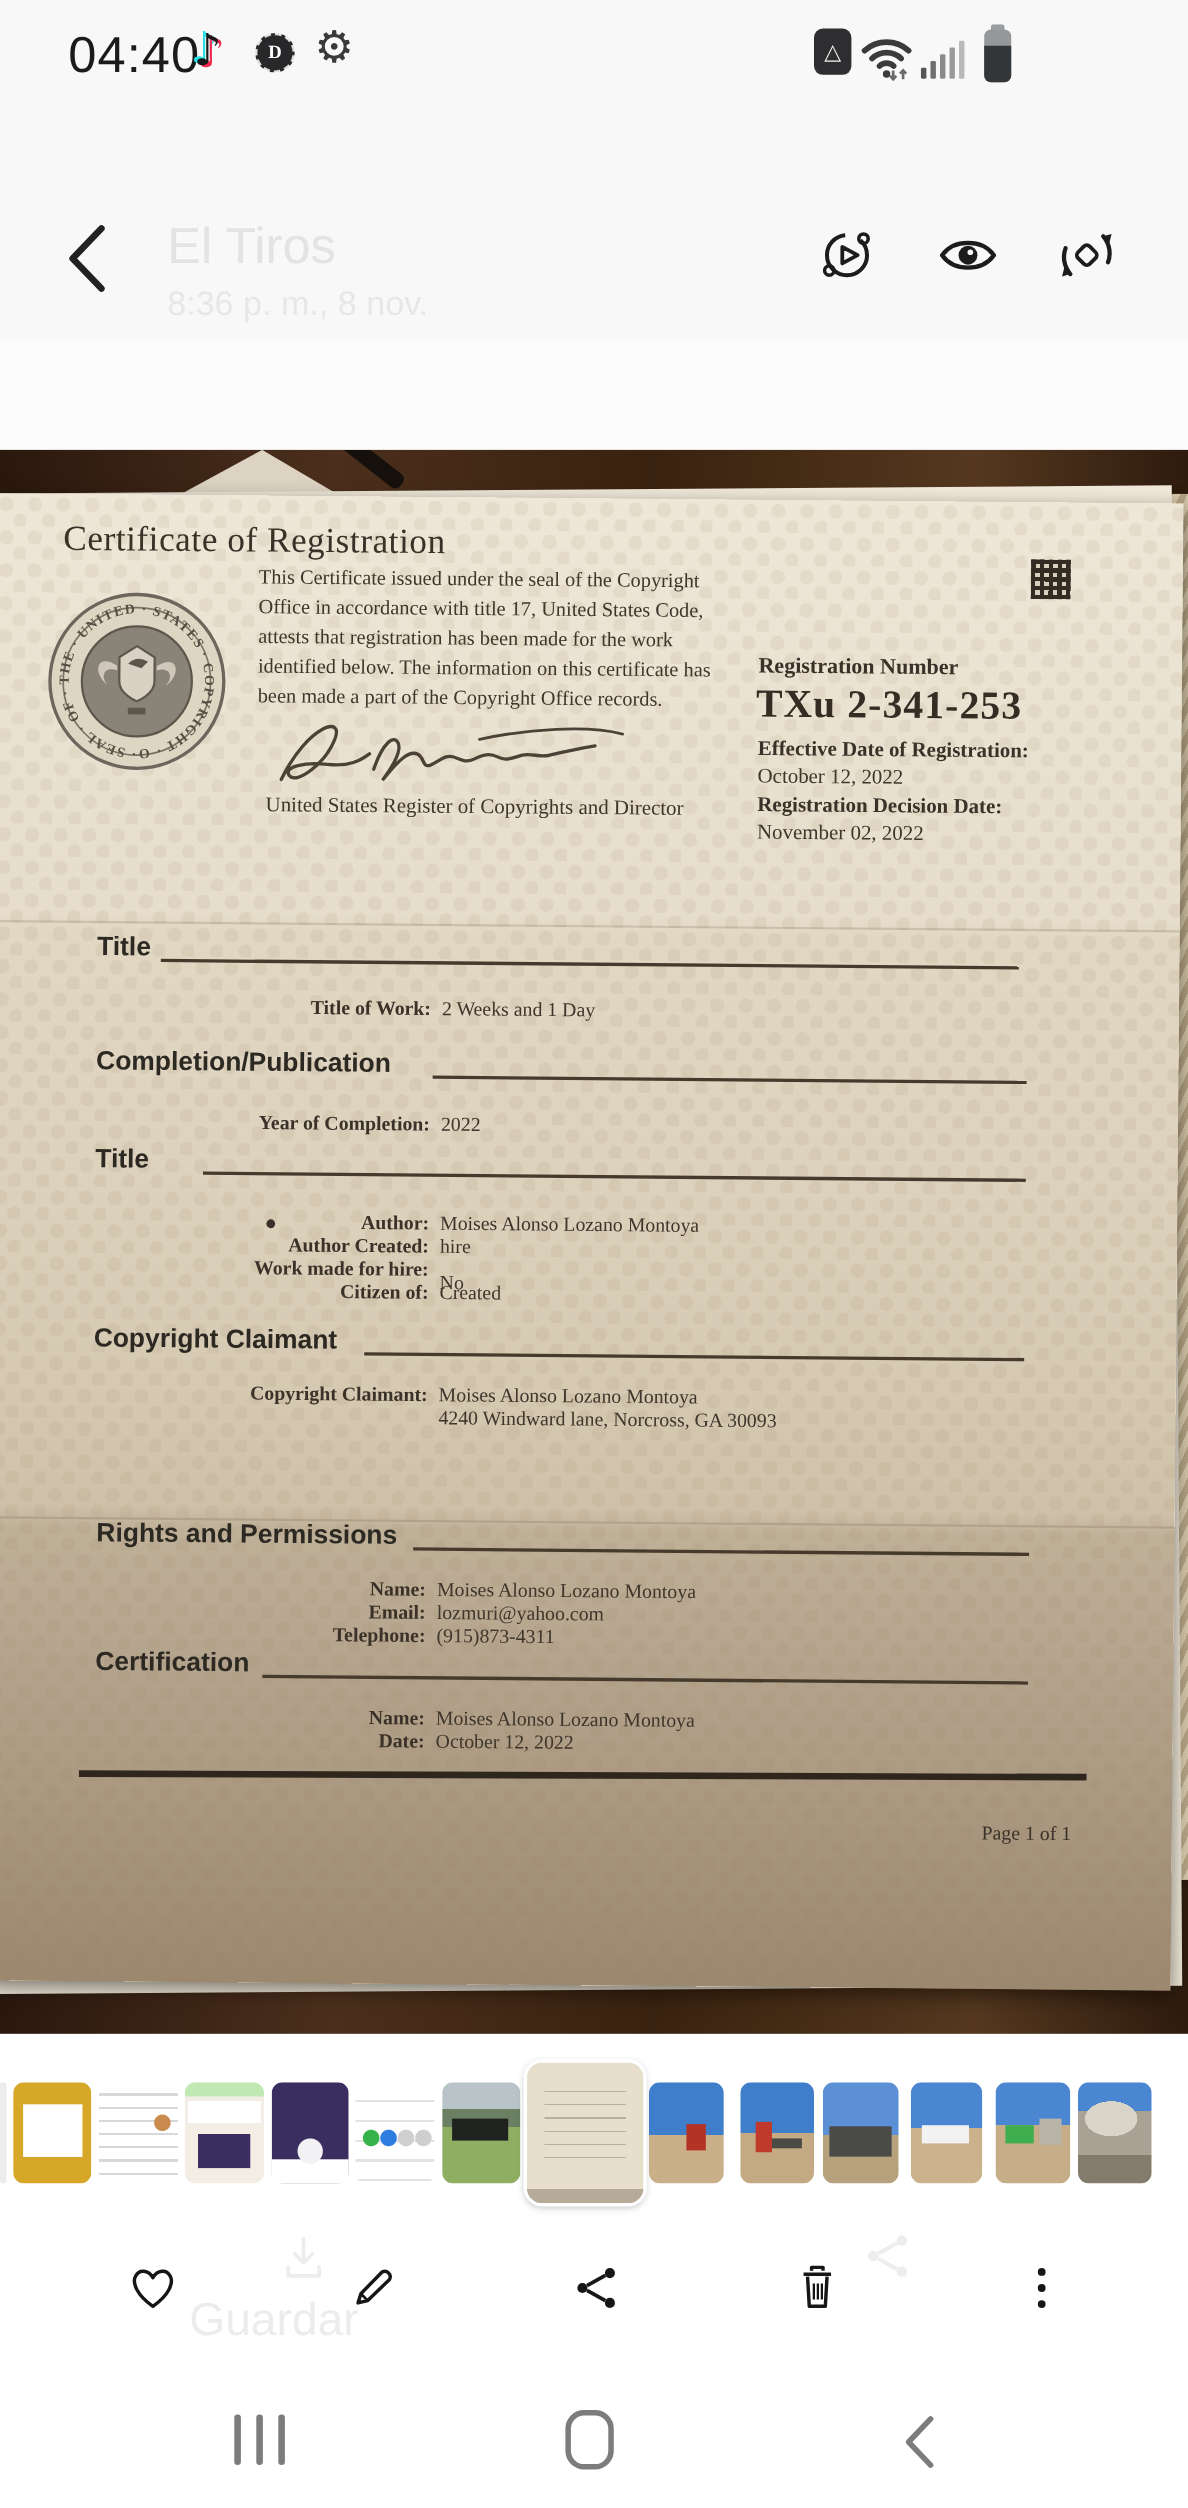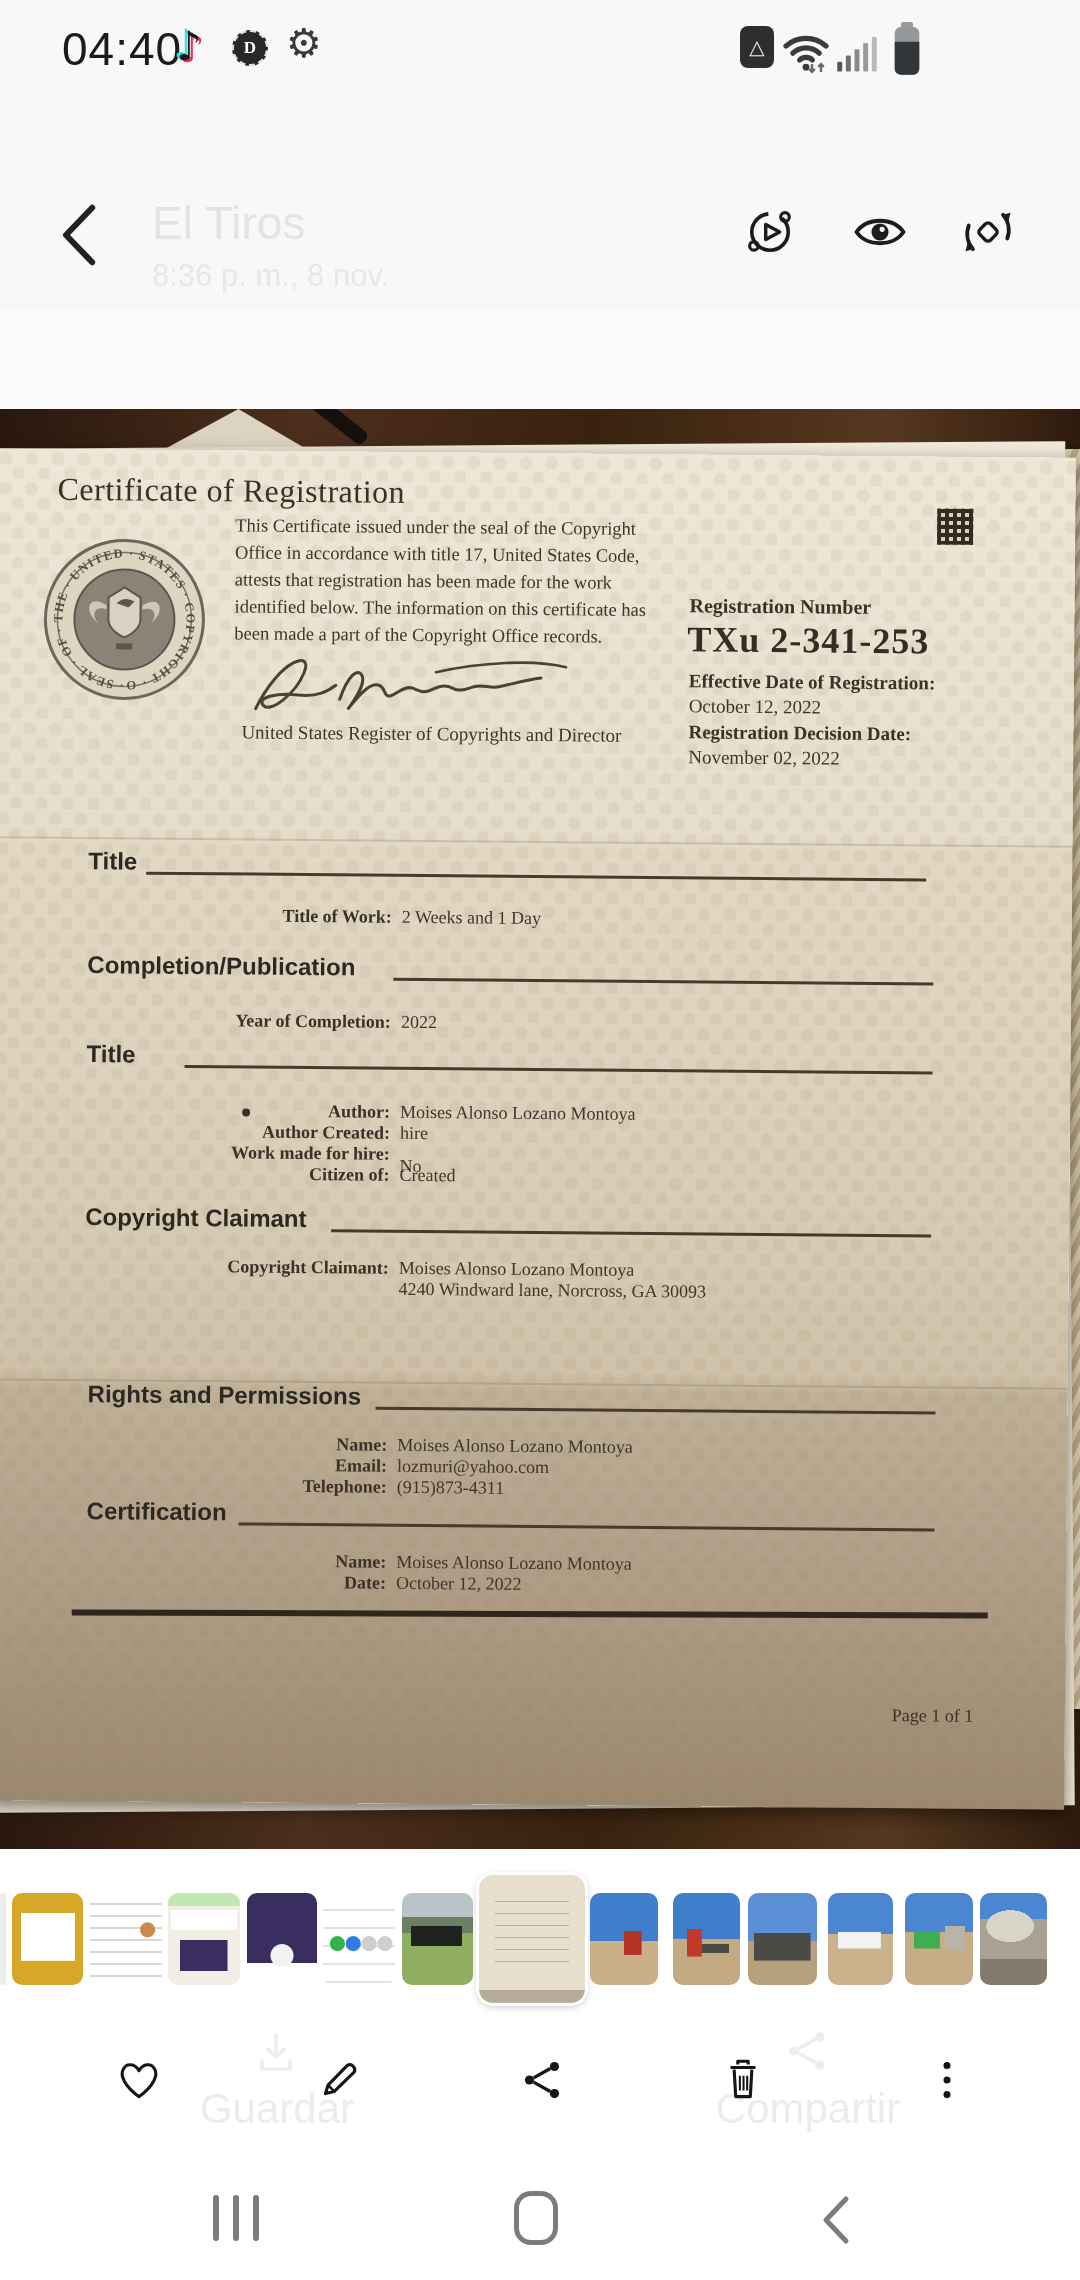--- a/index.html
+++ b/index.html
@@ -109,21 +109,21 @@
       background-size:66% 18%,100% 100%;background-position:45% 52%,0 0;background-repeat:no-repeat;}
   .t-sky5{background-image:linear-gradient(#3fae4e,#3fae4e),linear-gradient(#b9b4a8,#b9b4a8),
       linear-gradient(180deg,#4b86d2 0 42%,#c4ad87 42% 100%);
       background-size:38% 18%,30% 26%,100% 100%;background-position:22% 52%,85% 48%,0 0;background-repeat:no-repeat;}
   .t-sky6{background-image:radial-gradient(ellipse 24px 16px at 45% 36%,#d8d4c8 0 99%,transparent 100%),
       linear-gradient(180deg,#4b86d2 0 28%,#a9a294 28% 72%,#837b6c 72% 100%);
       background-size:100% 100%,100% 100%;background-repeat:no-repeat;}
 
   
   #actionbar{left:0;top:2029px;width:1080px;height:130px;background:#fff;}
-  .ghost-label{font-size:42px;color:#ececec;text-align:center;white-space:nowrap;}
+  .ghost-label{font-size:42px;color:#ececec;white-space:nowrap;}
   #navbar{left:0;top:2159px;width:1080px;height:121px;background:#fff;}
   .nav-bars span{display:inline-block;width:6px;height:46px;background:#7c7c7c;border-radius:3px;margin:0 7px;}
   .nav-home{width:44px;height:54px;border:5px solid #7c7c7c;border-radius:17px;box-sizing:border-box;}
 </style>
 </head>
 <body>
 
 <div class="abs" id="statusbar">
   <div class="abs sb-time">04:40</div>
   <div class="abs note-wrap">
@@ -273,21 +273,21 @@
     <div class="abs dv" style="top:1025px">(915)873-4311</div>
 
     <div class="abs sh" style="left:98px;top:1048px">Certification</div>
     <div class="abs sl" style="left:250px;top:1072px;width:696px"></div>
     <div class="abs dl" style="top:1100px">Name:</div>
     <div class="abs dv" style="top:1100px">Moises Alonso Lozano Montoya</div>
     <div class="abs dl" style="top:1121px">Date:</div>
     <div class="abs dv" style="top:1121px">October 12, 2022</div>
 
     <div class="abs" id="thickrule" style="left:84px;top:1158px;width:916px"></div>
-    <div class="abs pgfoot" style="left:905px;top:1249px">Page 1 of 1</div>
+    <div class="abs pgfoot" style="left:905px;top:1200px">Page 1 of 1</div>
   </div>
 </div>
 
 <div class="abs" id="filmstrip">
   <div class="thumb t-sliver" style="left:0;width:6px"></div>
   <div class="thumb t-yellow" style="left:12px;width:71px"></div>
   <div class="thumb t-search" style="left:90px;width:72px"></div>
   <div class="thumb t-chat" style="left:168px;width:72px"></div>
   <div class="thumb t-purple" style="left:247px;width:70px"></div>
   <div class="thumb t-messages" style="left:323px;width:72px"></div>
@@ -306,21 +306,20 @@
   <svg class="abs" style="left:252px;top:0px" width="48" height="48" viewBox="0 0 48 48">
     <path d="M10 32 v8 h28 v-8 M24 6 v22 m-8-8 l8 8 8-8" stroke="#ededed" stroke-width="3.4" fill="none" stroke-linecap="round" stroke-linejoin="round"></path>
   </svg>
   <div class="abs ghost-label" style="left:172px;top:56px;width:210px">Guardar</div>
   <svg class="abs" style="left:782px;top:-4px" width="52" height="52" viewBox="0 0 48 48">
     <circle cx="11" cy="24" r="4.4" fill="#ededed"></circle>
       <circle cx="35" cy="11" r="4.4" fill="#ededed"></circle>
       <circle cx="35" cy="37" r="4.4" fill="#ededed"></circle>
     <path d="M15 22 L31 13 M15 26 L31 35" stroke="#ededed" stroke-width="3.4"></path>
   </svg>
-  <div class="abs ghost-label" style="left:688px;top:56px;width:240px">Compartir</div>
 
   <svg class="abs" style="left:114px;top:26px" width="50" height="50" viewBox="0 0 48 48">
     <path d="M24 40 C 10 30 5.5 19.5 9 13.5 C 12 7.5 20 8 24 15 C 28 8 36 7.5 39 13.5 C 42.5 19.5 38 30 24 40 Z" stroke="#161616" stroke-width="3" fill="none" stroke-linejoin="round"></path>
   </svg>
   <svg class="abs" style="left:314px;top:26px" width="50" height="50" viewBox="0 0 48 48">
     <path d="M11 37 l2.5-8 L32 10 a4.8 4.8 0 0 1 6.5 6.5 L19.5 35 l-8.5 2z" stroke="#161616" stroke-width="3" fill="none" stroke-linejoin="round"></path>
     <path d="M13.5 29 l6 6" stroke="#161616" stroke-width="2.4"></path>
   </svg>
   <svg class="abs" style="left:518px;top:26px" width="50" height="50" viewBox="0 0 48 48">
     <circle cx="11" cy="24" r="4.4" fill="#161616"></circle>

